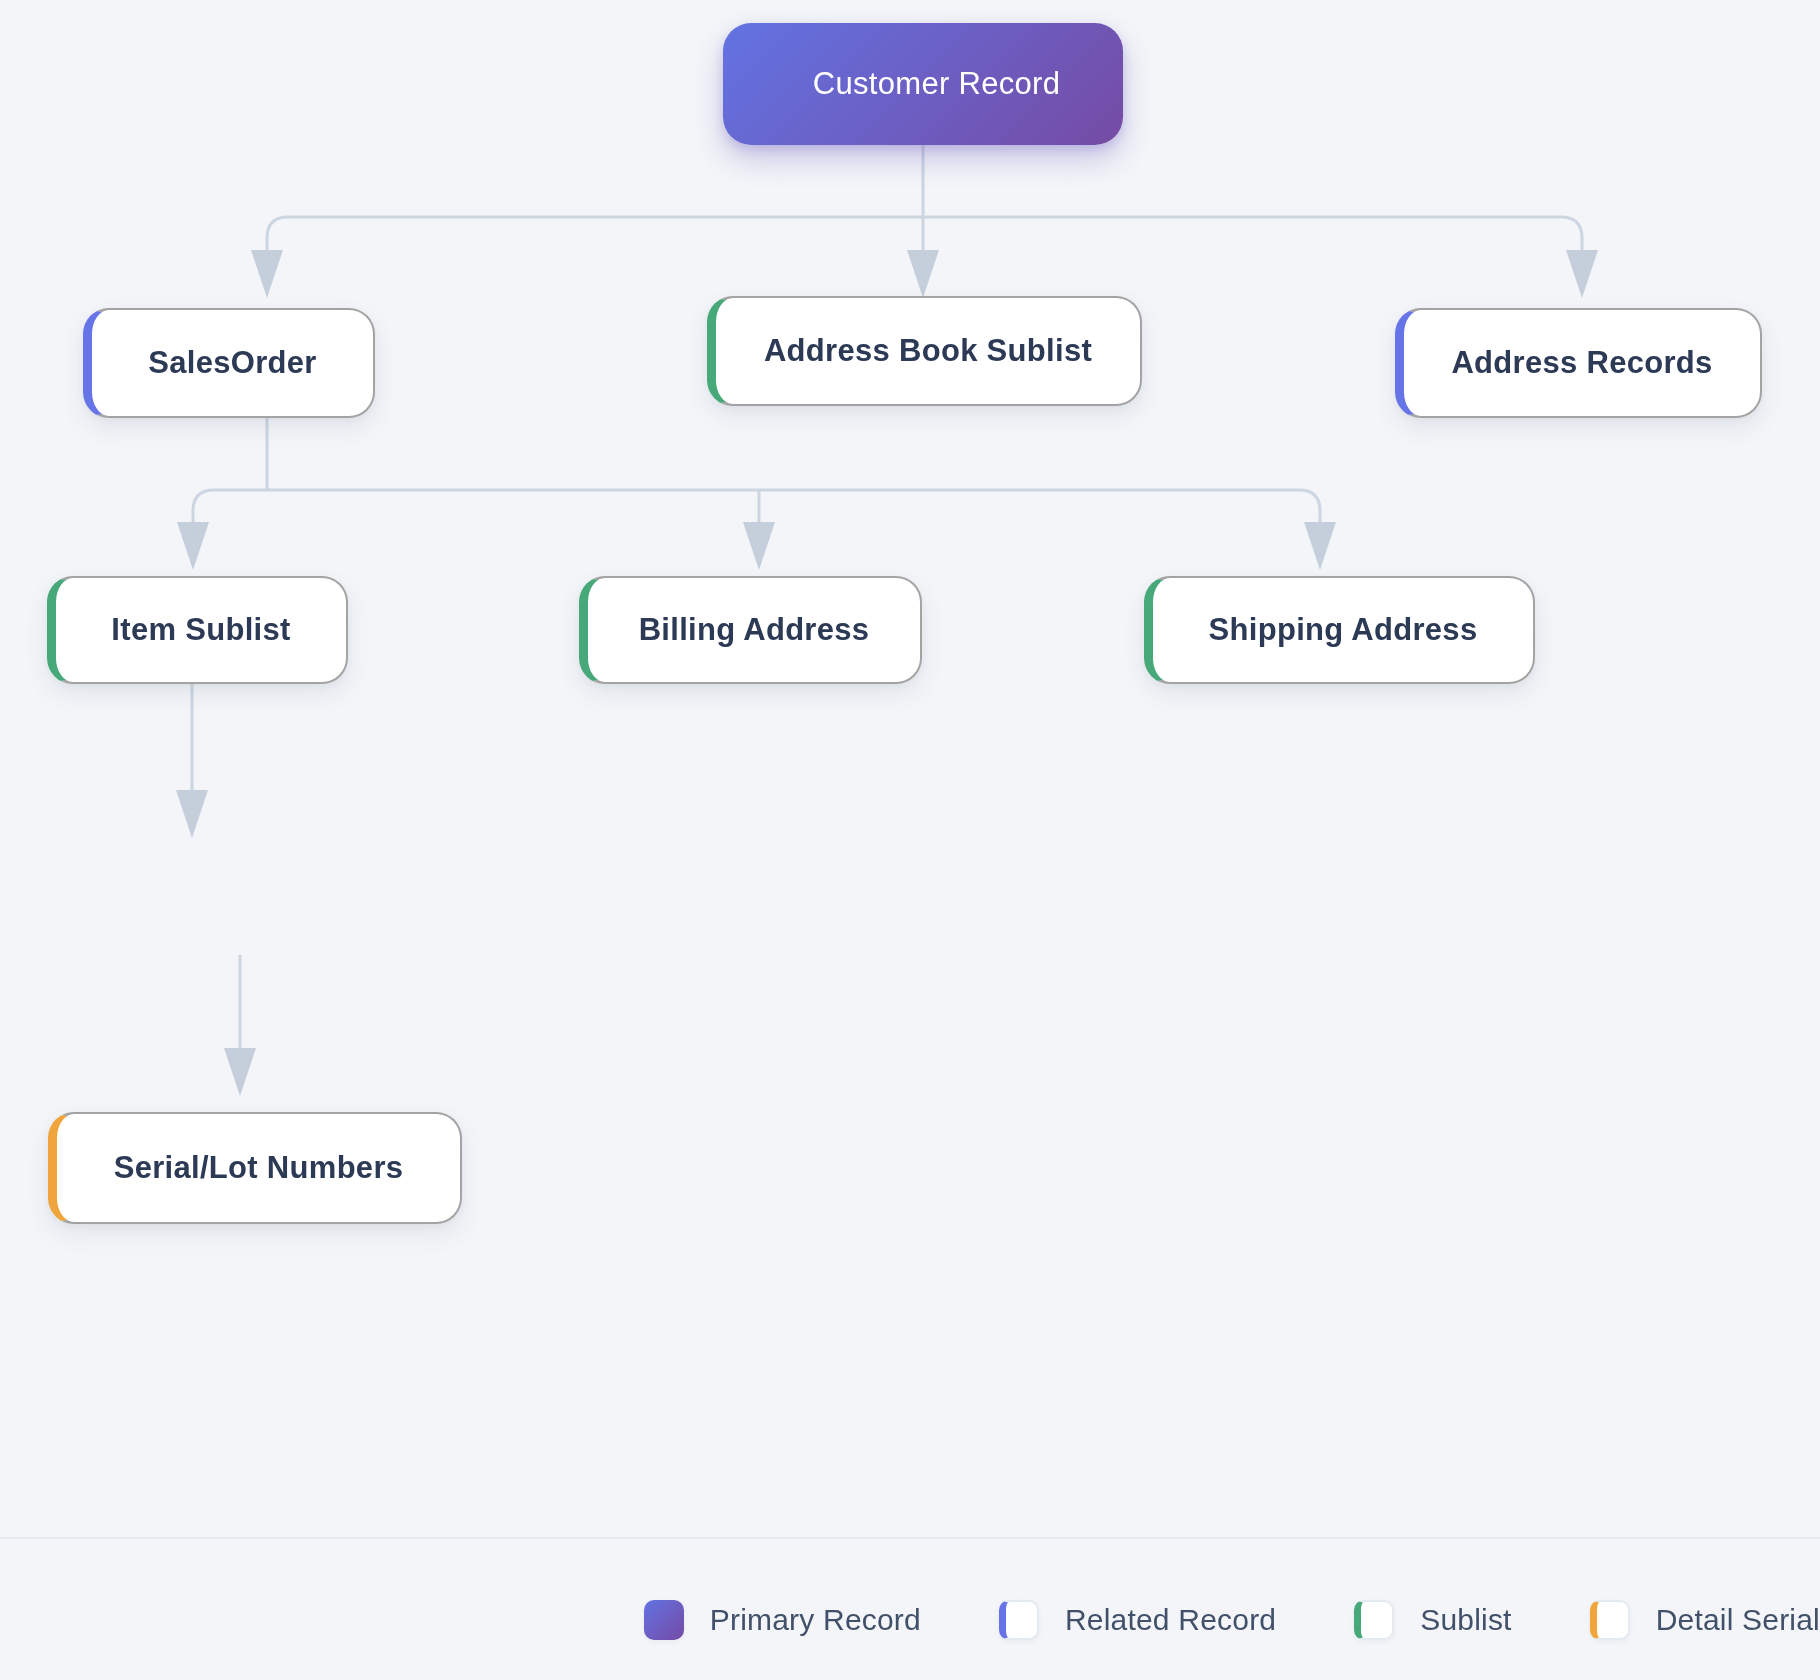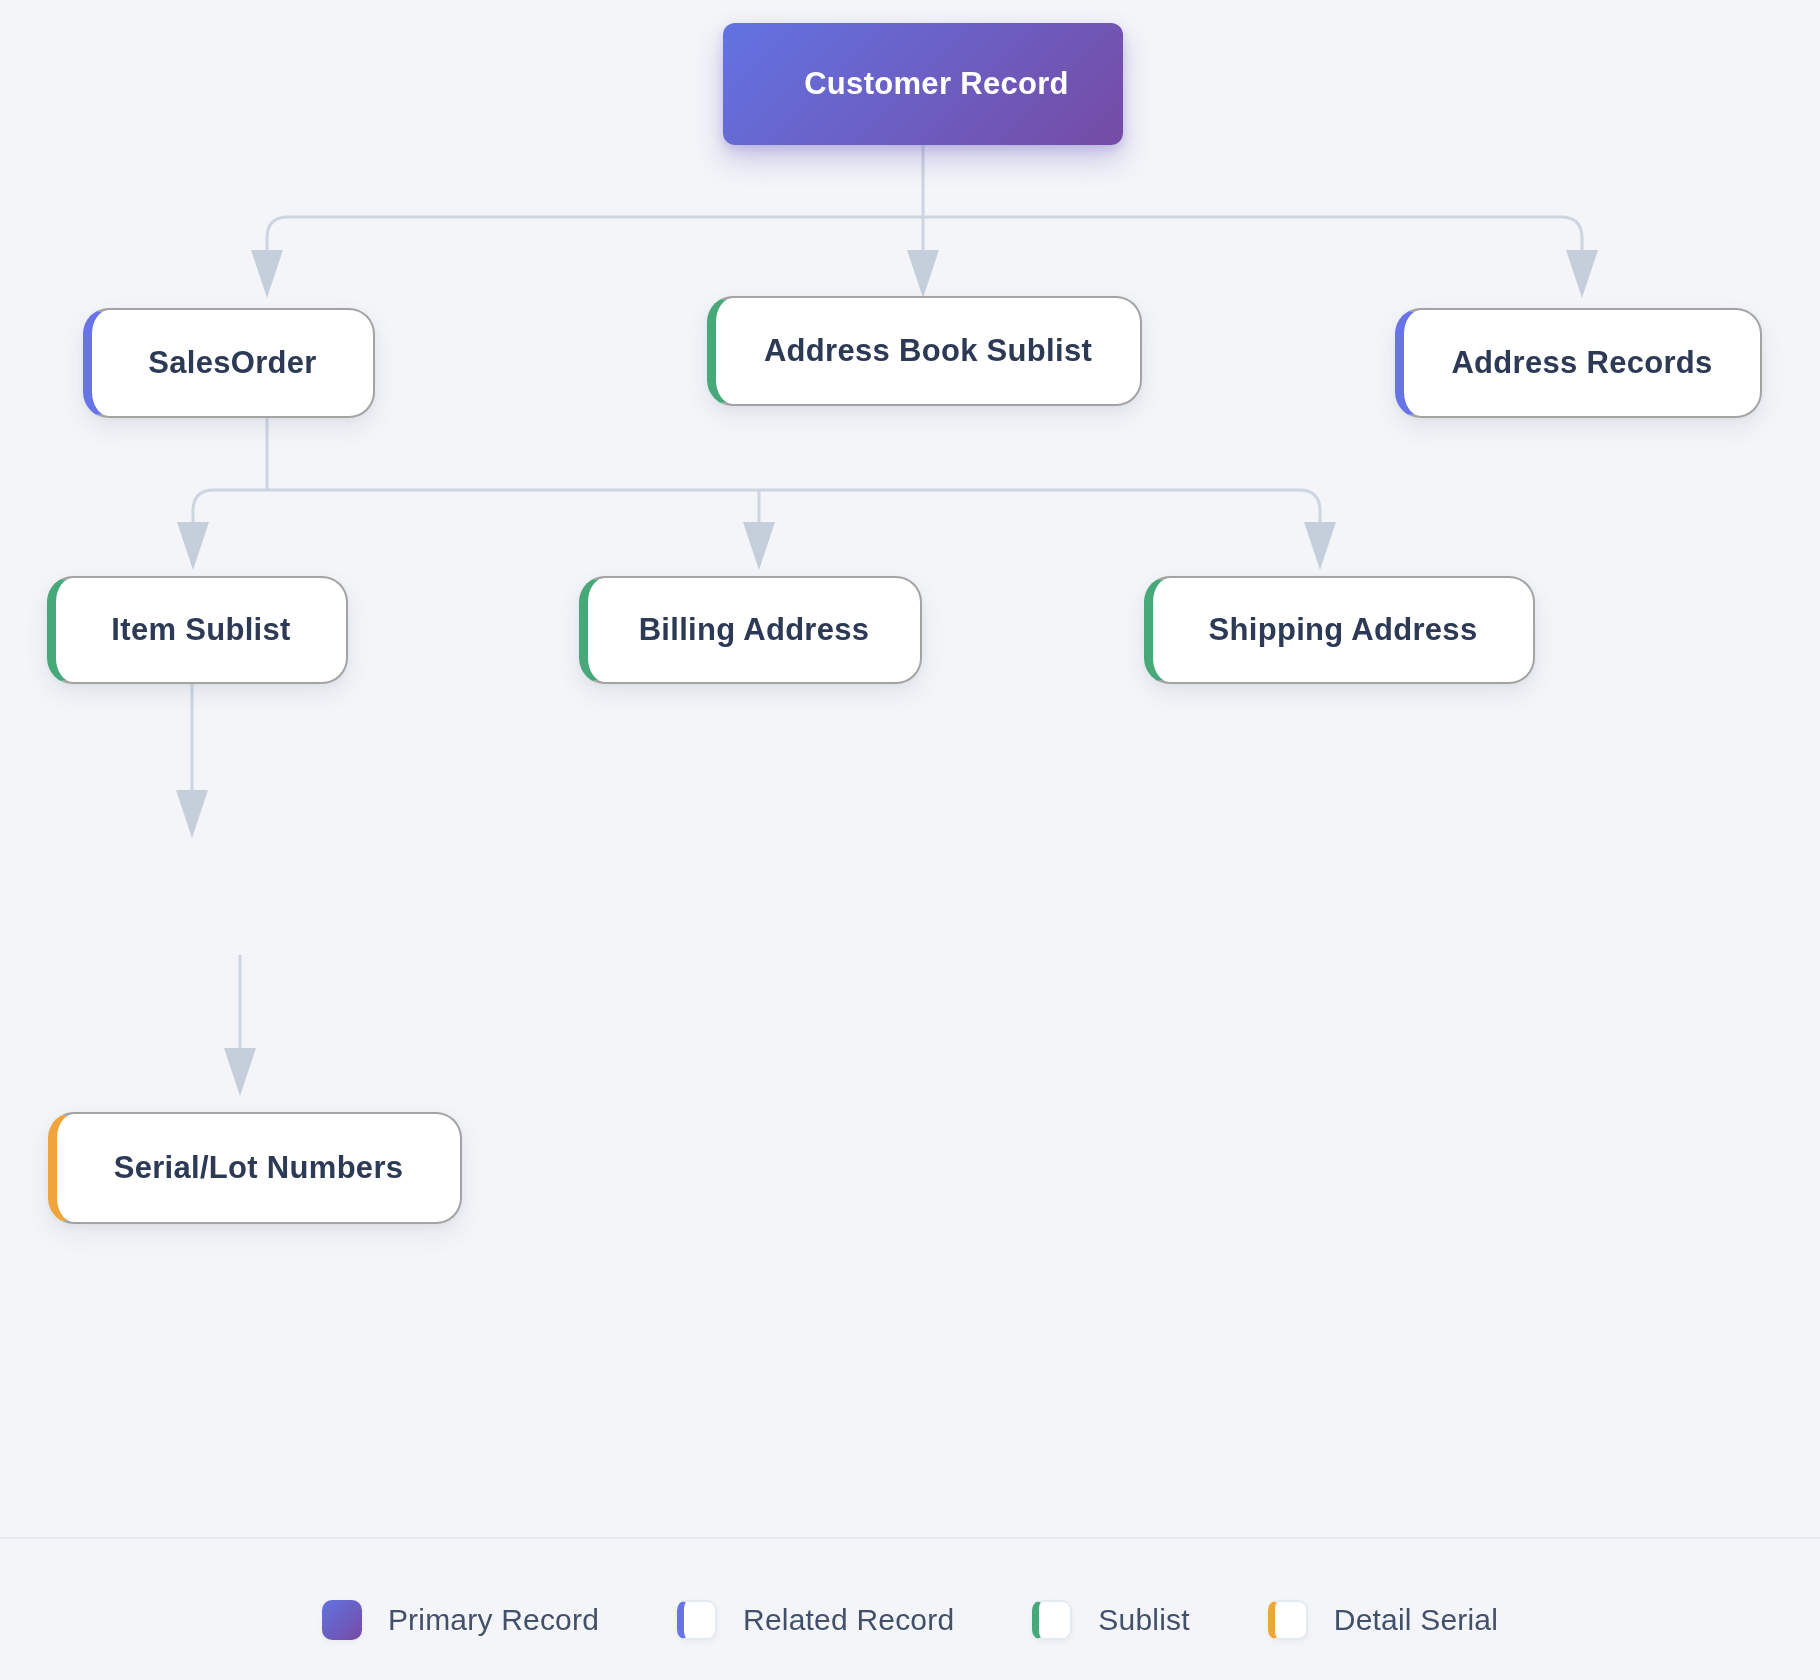--- a/index.html
+++ b/index.html
@@ -28,31 +28,31 @@
     font-size:31px;font-weight:600;color:#2d3a55;
     letter-spacing:.3px;
     box-sizing:border-box;
   }
   .node--related{border-left:9px solid #6674e8;}
   .node--sublist{border-left:9px solid #47a97a;}
   .node--detail{border-left:9px solid #f0a43c;}
   .node--primary{
     background:linear-gradient(135deg,#6273e3 0%,#754ba4 100%);
     border:none;
-    border-radius:12px;
-    color:#ffffff;font-weight:700;
+    border-radius:28px;
+    color:#ffffff;font-weight:400;
     box-shadow:0 14px 28px rgba(101,84,190,0.30),0 4px 10px rgba(101,84,190,0.18);
     padding-left:27px;
   }
 
   
   .divider{position:absolute;left:0;top:1537px;width:1820px;height:2px;background:#e6ebf1;}
   .legend{
     position:absolute;left:0;top:1598px;width:1820px;height:44px;
-    display:flex;align-items:center;justify-content:center;gap:78px;
+    display:flex;align-items:center;justify-content:flex-end;gap:78px;
   }
   .legend-item{display:flex;align-items:center;gap:26px;}
   .swatch{
     width:40px;height:40px;border-radius:10px;box-sizing:border-box;
     background:#ffffff;border:2px solid #e5eaf1;
     box-shadow:0 2px 5px rgba(100,116,139,0.08);
   }
   .swatch--primary{background:linear-gradient(135deg,#6273e3 0%,#754ba4 100%);border:none;}
   .swatch--related{border-left:7px solid #6674e8;}
   .swatch--sublist{border-left:7px solid #47a97a;}

